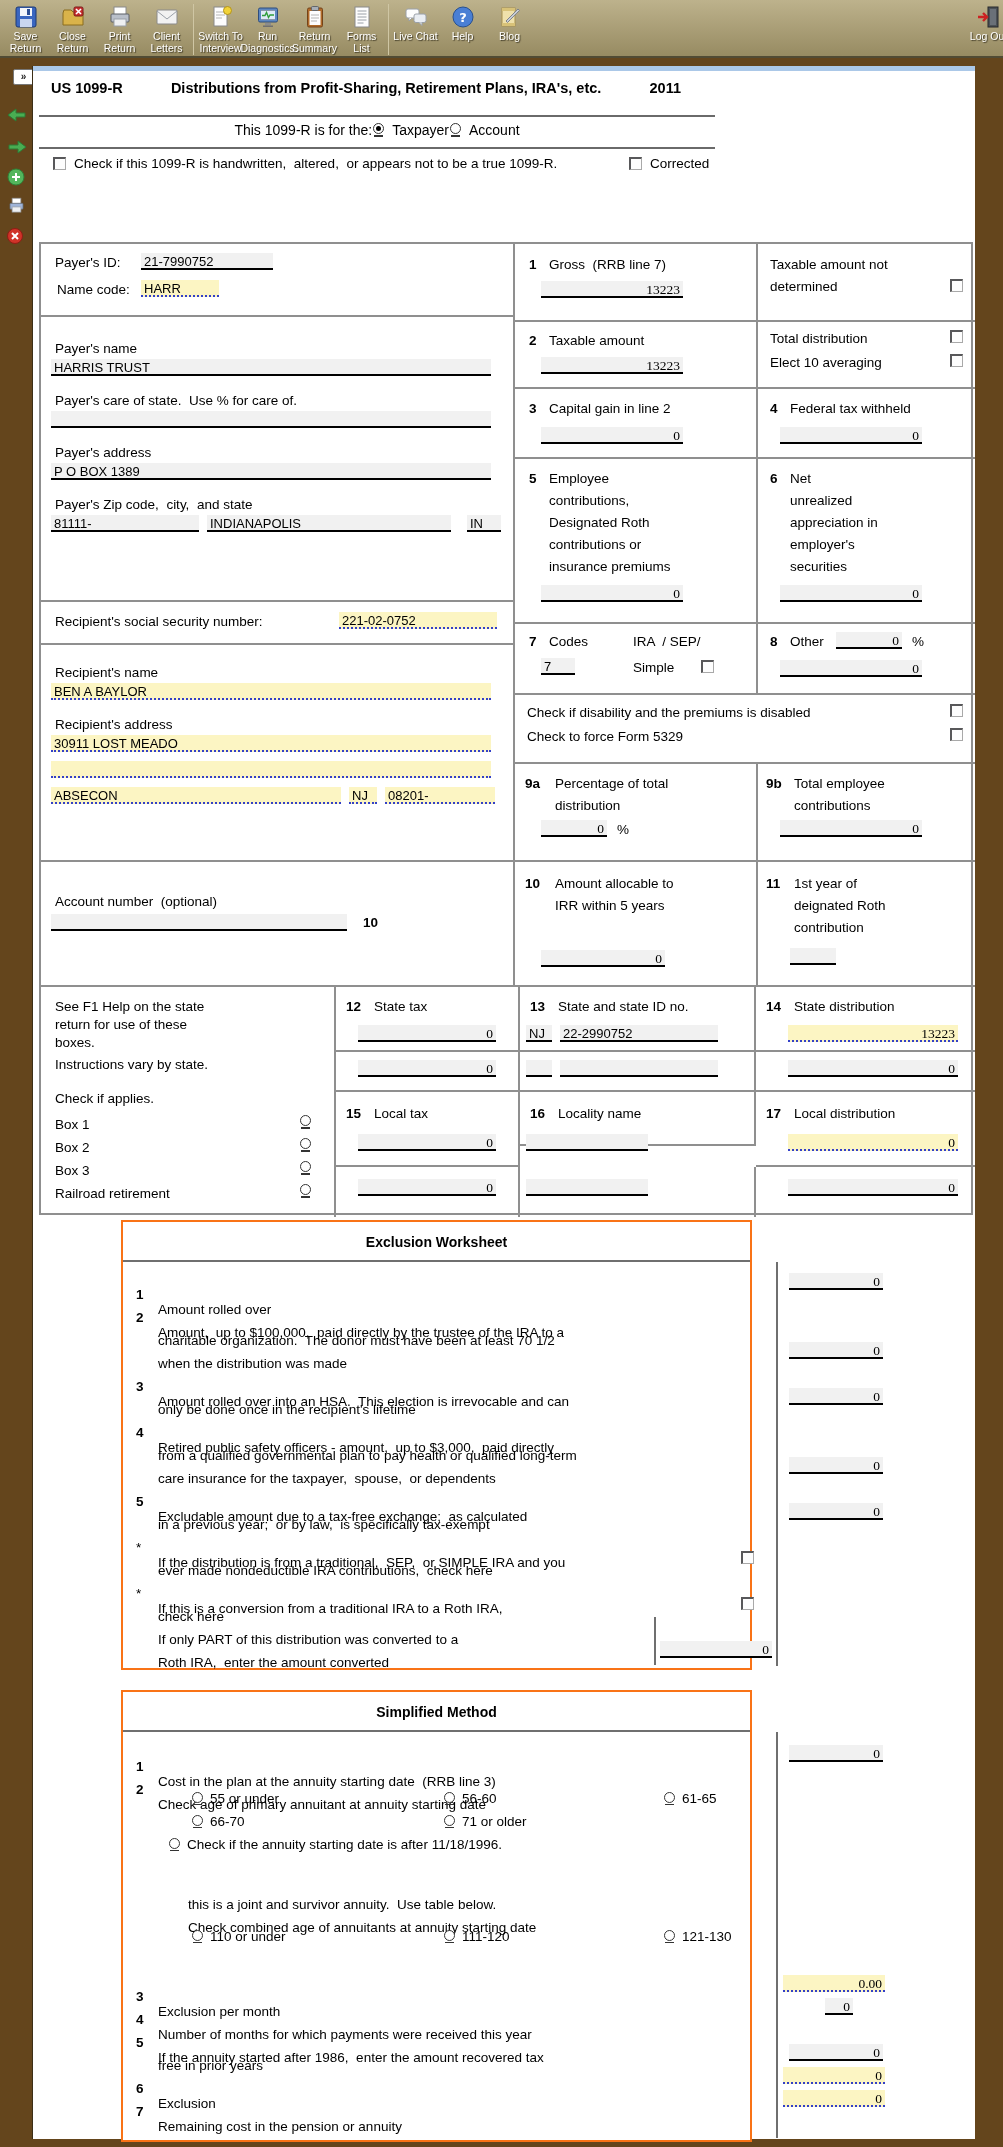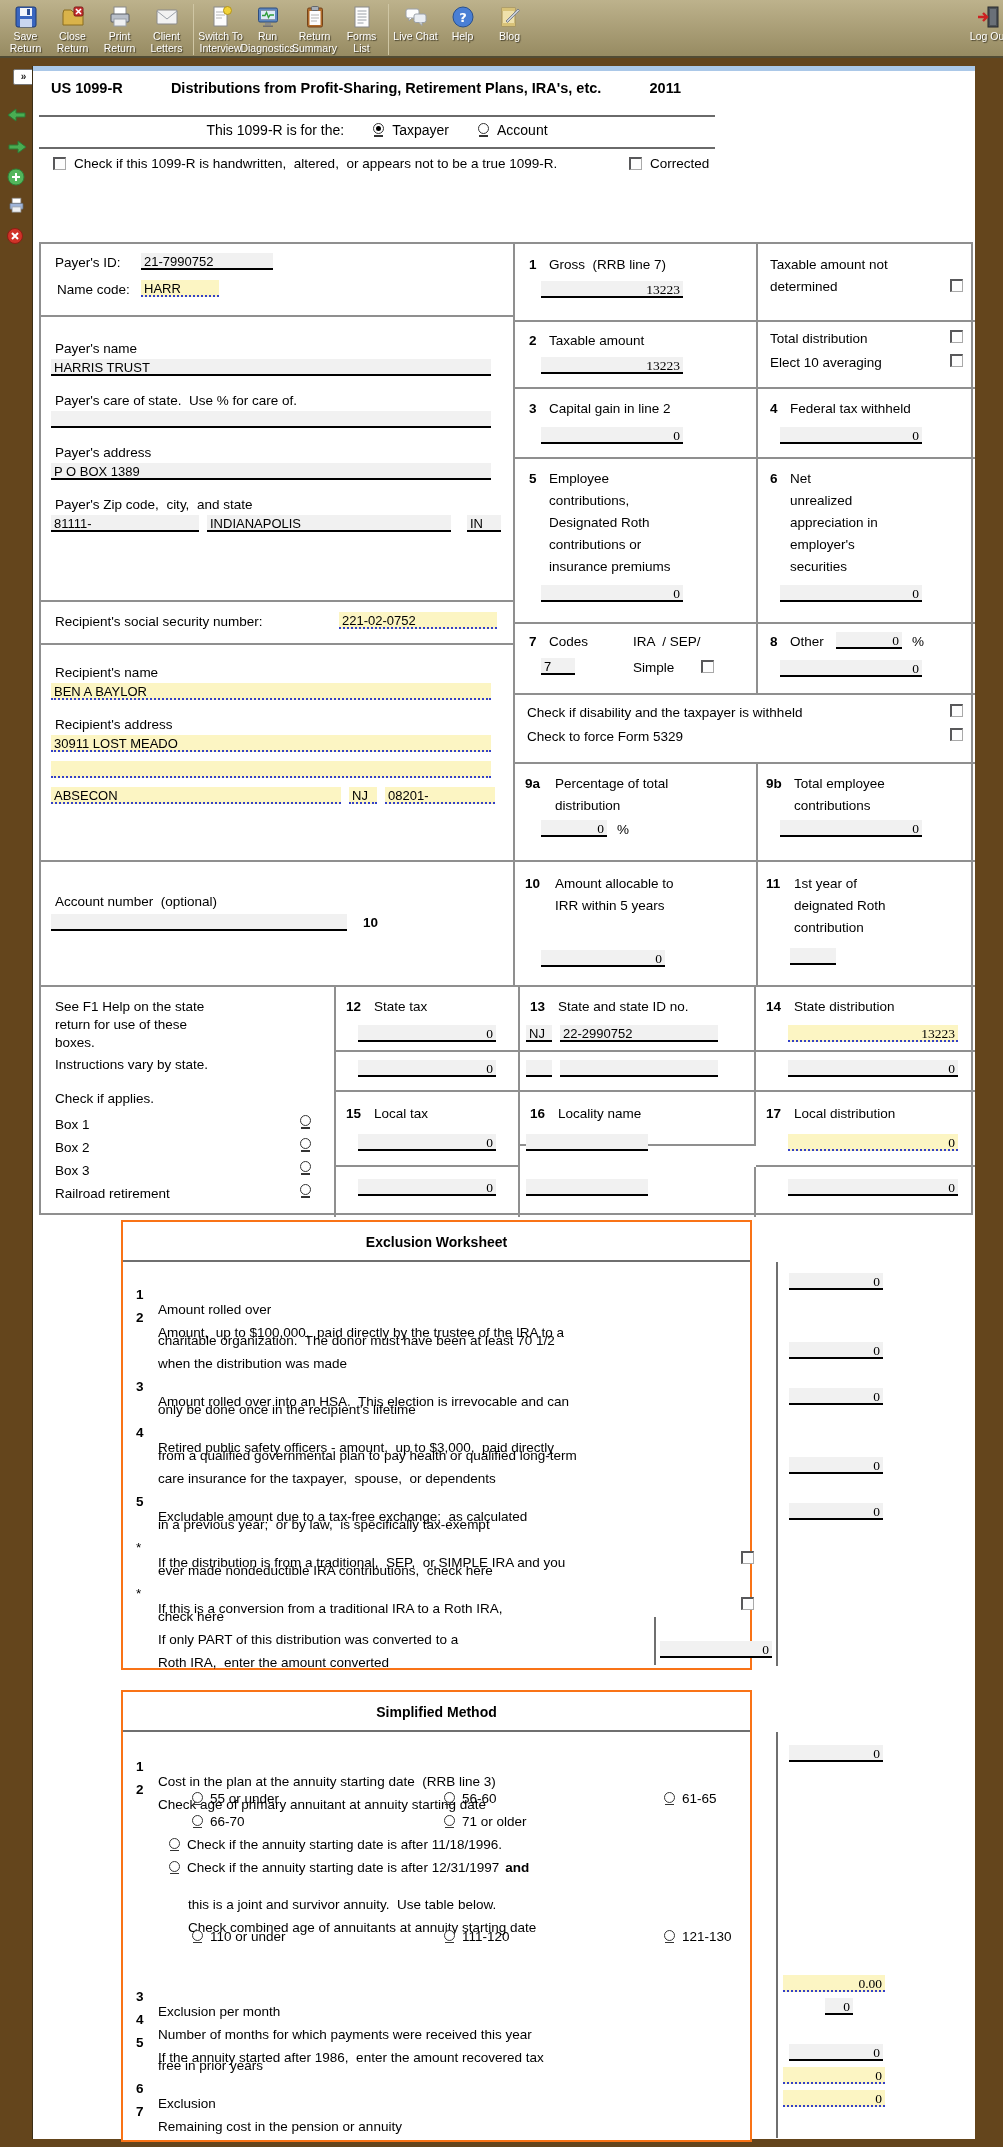--- a/index.html
+++ b/index.html
@@ -45,21 +45,21 @@
   .radio { display:inline-flex; flex-direction:column; align-items:center; width:13px; cursor:pointer; }
   .radio .c { width:11px; height:11px; border:1.4px solid #333; border-radius:50%; background:#fff; position:relative; }
   .radio .c.on::after { content:""; position:absolute; left:2px; top:2px; width:5px; height:5px;
                         border-radius:50%; background:#000; }
   .radio .u { width:9px; height:1.5px; background:#333; margin-top:1px; }
   .radio.abs { position:absolute; }
 
   .hdr-row { position:absolute; left:6px; top:14px; width:676px; display:flex;
              justify-content:space-between; padding:0 34px 0 12px; font-size:14.5px; font-weight:bold; }
   .owner-row { position:absolute; left:6px; top:56px; width:676px; display:flex;
-               justify-content:center; gap:28px; align-items:center; font-size:14px; }
+               justify-content:center; align-items:center; font-size:14px; }
   .owner-row .opt2 { display:inline-flex; gap:7px; align-items:center; }
 
   .grid { position:absolute; left:6px; top:176px; width:934px; height:973px; border:2px solid #8f8f8f; }
   .cell { position:absolute; }
   .bb { border-bottom:2px solid #8f8f8f; } .brd { border-right:2px solid #8f8f8f; }
 
   
   .ws { position:absolute; left:88px; width:631px; border:2px solid #f97316; background:#fff; }
   .ws-h { height:40px; border-bottom:2px solid #6f6f6f; text-align:center; font-weight:bold;
           font-size:14px; line-height:40px; }
@@ -398,21 +398,21 @@
         </div>
         <div class="cell bb" style="left:717px;top:380px;width:217px;height:71px">
           <span class="lbl b" style="left:12px;top:10px">8</span>
           <span class="lbl" style="left:32px;top:10px">Other</span>
           <div class="fld rt" style="left:78px;top:8px;width:66px">0</div>
           <span class="lbl" style="left:154px;top:10px">%</span>
           <div class="fld rt" style="left:22px;top:36px;width:142px">0</div>
         </div>
 
         <div class="cell bb" style="left:474px;top:451px;width:460px;height:69px">
-          <span class="lbl" style="left:12px;top:10px">Check if disability and the taxpayer is withheld</span>
+          <span class="lbl" style="left:12px;top:10px">Check if disability and the premiums is disabled</span>
           <span class="cbx abs" style="left:435px;top:9px"></span>
           <span class="lbl" style="left:12px;top:34px">Check to force Form 5329</span>
           <span class="cbx abs" style="left:435px;top:33px"></span>
         </div>
 
         <div class="cell bb brd" style="left:474px;top:520px;width:243px;height:98px">
           <span class="lbl b" style="left:10px;top:12px">9a</span>
           <span class="lbl" style="left:40px;top:12px">Percentage of total</span>
           <span class="lbl" style="left:40px;top:34px">distribution</span>
           <div class="fld rt" style="left:26px;top:56px;width:66px">0</div>
@@ -588,23 +588,20 @@
             <span class="opt" style="left:320px"><span class="radio"><span class="c"></span><span class="u"></span></span><span>56-60</span></span>
             <span class="opt" style="left:540px"><span class="radio"><span class="c"></span><span class="u"></span></span><span>61-65</span></span>
           </div>
           <div class="wl" style="top:81px">
             <span class="opt" style="left:68px"><span class="radio"><span class="c"></span><span class="u"></span></span><span>66-70</span></span>
             <span class="opt" style="left:320px"><span class="radio"><span class="c"></span><span class="u"></span></span><span>71 or older</span></span>
           </div>
           <div class="wl" style="top:104px">
             <span class="opt" style="left:45px"><span class="radio"><span class="c"></span><span class="u"></span></span><span>Check if the annuity starting date is after 11/18/1996.</span></span>
           </div>
-          <div class="wl" style="top:127px">
-            <span class="opt" style="left:45px"><span class="radio"><span class="c"></span><span class="u"></span></span><span>Check if the annuity starting date is after 12/31/1997</span><span class="b">and</span></span>
-          </div>
           <div class="wl" style="top:150px">
             <span class="t" style="left:65px">this is a joint and survivor annuity.  Use table below.</span>
           </div>
           <div class="wl" style="top:173px">
             <span class="t" style="left:65px">Check combined age of annuitants at annuity starting date</span>
           </div>
           <div class="wl" style="top:196px">
             <span class="opt" style="left:68px"><span class="radio"><span class="c"></span><span class="u"></span></span><span>110 or under</span></span>
             <span class="opt" style="left:320px"><span class="radio"><span class="c"></span><span class="u"></span></span><span>111-120</span></span>
             <span class="opt" style="left:540px"><span class="radio"><span class="c"></span><span class="u"></span></span><span>121-130</span></span>

